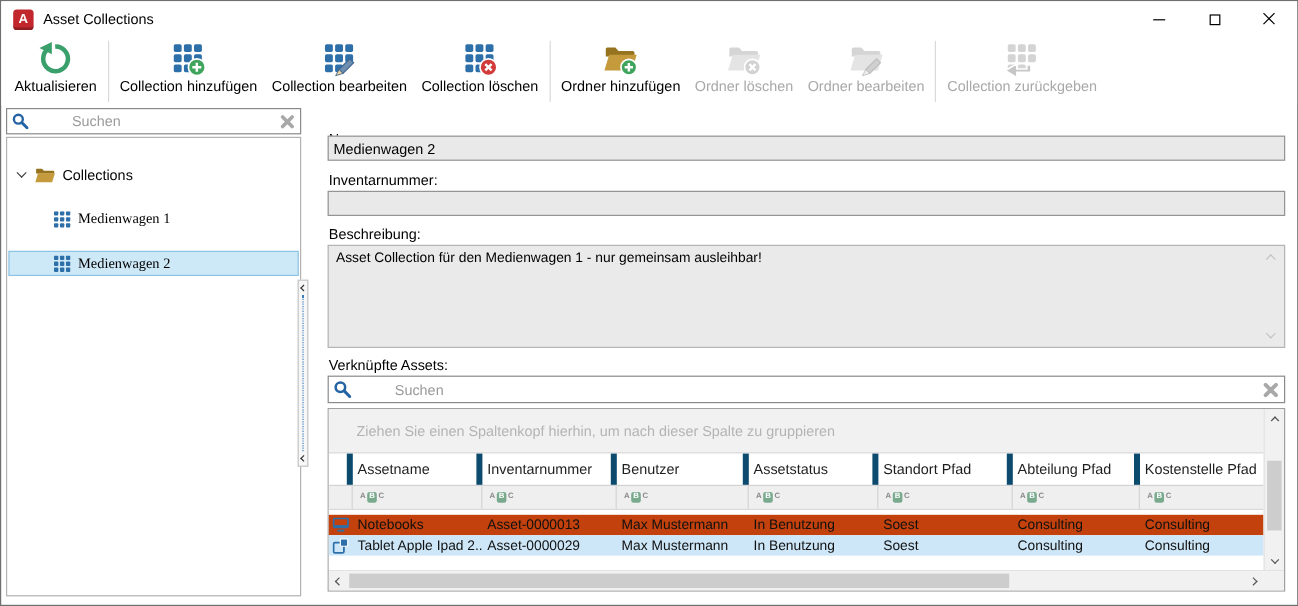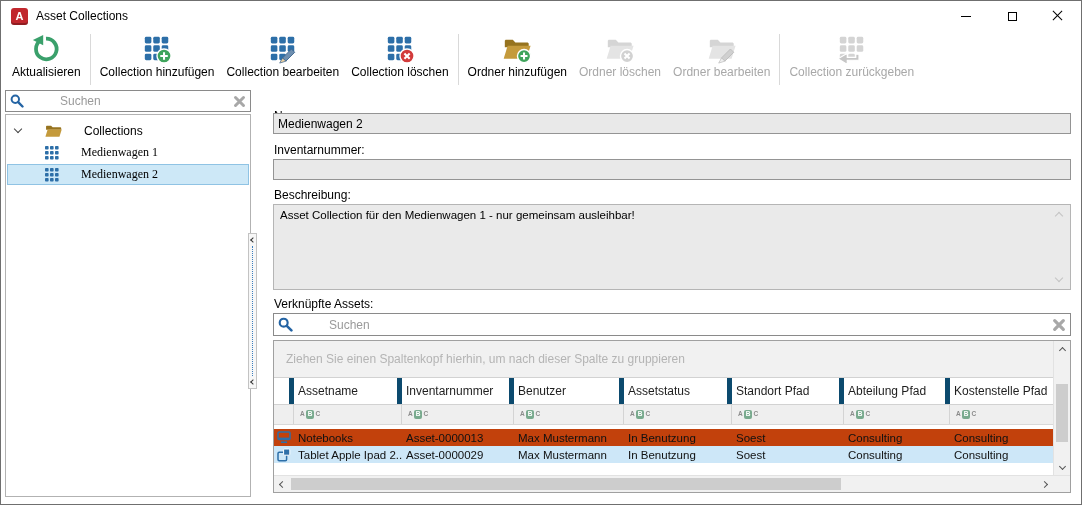--- a/index.html
+++ b/index.html
@@ -28,21 +28,21 @@
 
   
   .searchbox{ position:absolute; display:flex; align-items:center; background:#fff; border:1px solid #8a8a8a;gap:32px; }
   .sb-side{ left:4px; top:89px; width:246px; height:22px; }
   .sb-assets{ left:272px; top:312px; width:798px; height:23px; }
   .searchbox .mag{ margin-left:4px; flex:0 0 auto; }
   .searchbox .ph{ margin-left:4px; flex:1; font-size:12px; color:#9a9a9a; white-space:nowrap; overflow:hidden; }
   .searchbox .clr{ margin-right:4px; flex:0 0 auto; }
 
   .tree{ position:absolute; left:4px; top:113px; width:246px; height:383px; border:1px solid #b2b2b2; background:#fff; padding-top:4px; font-size:12px; }
-  .tree-row{ height:21px; display:flex; align-items:center; margin:1px 1px;gap:16px; }
+  .tree-row{ height:21px; display:flex; align-items:center; margin:16px 1px; }
   .tree-row.root{ padding-left:8px; }
   .tree-row.child{ padding-left:38px;font-family:Liberation Serif, serif; }
   .tree-row.selected{ background:#cde8f7; outline:1px solid #8fc3e4; outline-offset:-1px; }
   .tree-label{ margin-left:6px; color:#000; white-space:nowrap; }
   .expander{ width:6px; height:6px; border-right:1.5px solid #444; border-bottom:1.5px solid #444; transform:rotate(45deg); margin-right:8px; margin-top:-3px; }
 
   
   .splitter{ position:absolute; left:247px; top:232px; width:9px; height:156px; background:#f7f7f7; border:1px solid #c3c3c3; display:flex; flex-direction:column; align-items:center; }
   .split-arrow{ width:4px; height:4px; border-left:1px solid #333; border-bottom:1px solid #333; transform:rotate(45deg); margin:4px 0; flex:0 0 auto; }
   .split-line{ flex:1; width:0; border-left:1px dotted #3a7ebf; }
@@ -52,21 +52,21 @@
   .f-input{ position:absolute; left:272px; width:798px; height:21px; background:#e9e9e9; border:1px solid #949494; font-family:"Liberation Sans",sans-serif; font-size:12px; color:#000; padding:0 4px; }
   .desc-box{ position:absolute; left:272px; top:203px; width:798px; height:86px; background:#eaeaea; border:1px solid #b5b5b5; font-size:11.5px; color:#000; padding:4px 20px 4px 6px; }
   .faint-chev{ position:absolute; width:6px; height:6px; border-right:1.3px solid #c4c4c4; border-bottom:1.3px solid #c4c4c4; right:8px; }
   .fc-up{ top:8px; transform:rotate(-135deg); }
   .fc-down{ bottom:8px; transform:rotate(45deg); }
 
   
   .grid{ position:absolute; left:272px; top:339px; width:798px; height:153px; border:1px solid #a0a0a0; background:#fff; display:flex; flex-direction:column; }
   .grid-body{ flex:1; display:flex; min-height:0; }
   .grid-content{ width:779px; display:flex; flex-direction:column; }
-  .group-panel{ height:37px; background:#f1f1f1; border-bottom:1px solid #d2d2d2; display:flex; align-items:center; padding-left:12px; font-size:12px; color:#b4b4b4; }
+  .group-panel{ height:37px; background:#f1f1f1; border-bottom:1px solid #d2d2d2; display:flex; align-items:center; padding-left:23px; font-size:12px; color:#b4b4b4; }
   .hdr-row{ height:27px; display:flex; background:#fff; border-bottom:1px solid #d2d2d2; }
   .hdr-cell{ font-size:12px; color:#1e1e1e; line-height:26px; padding:0 4px; border-right:5px solid #0c4a6e; white-space:nowrap; overflow:hidden; }
   .flt-row{ height:20px; display:flex; background:#efefef; border-bottom:1px solid #d9d9d9; }
   .flt-cell{ display:flex; align-items:center; padding-left:6px; border-right:1px solid #d4d4d4; }
   .fl{ display:inline-flex; align-items:center; font-size:6.5px; line-height:1; }
   .fa,.fc2{ color:#8a8a8a; font-weight:bold; }
   .fbx{ background:#79aa8e; color:#fff; font-weight:bold; padding:1.5px 2px; border-radius:2px; margin:0 1px; }
   .rows{ flex:1; padding-top:4px; background:#fff; }
   .drow{ height:17px; display:flex; align-items:center; font-size:11.5px; color:#111; }
   .drow.odd{ background:#c2410c; }

